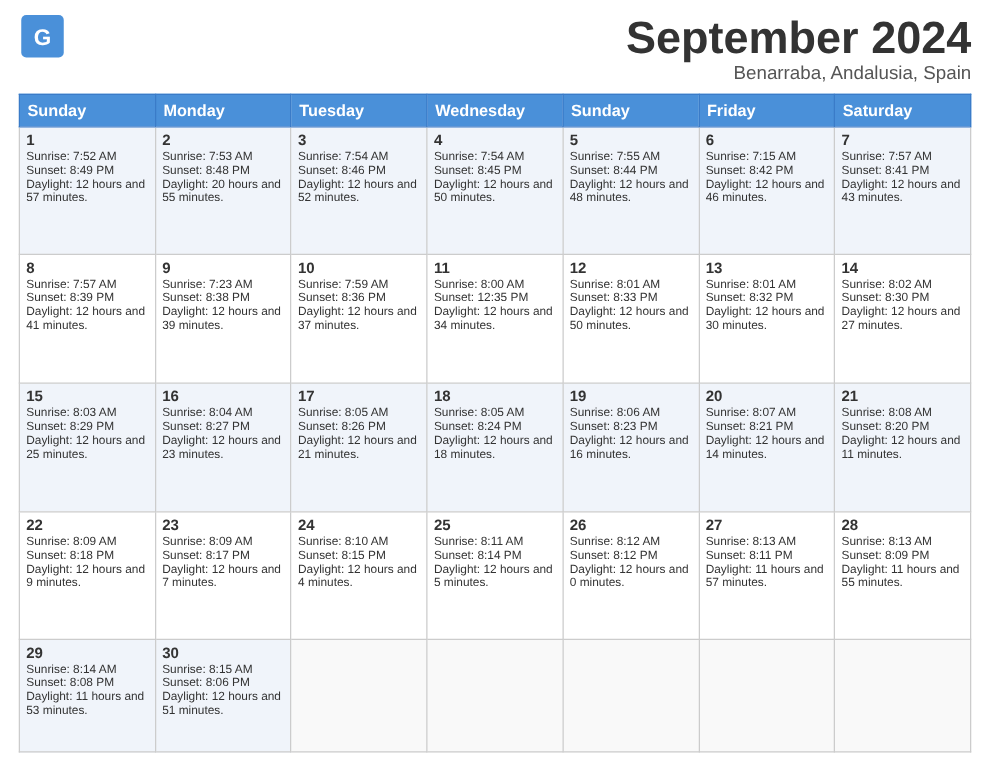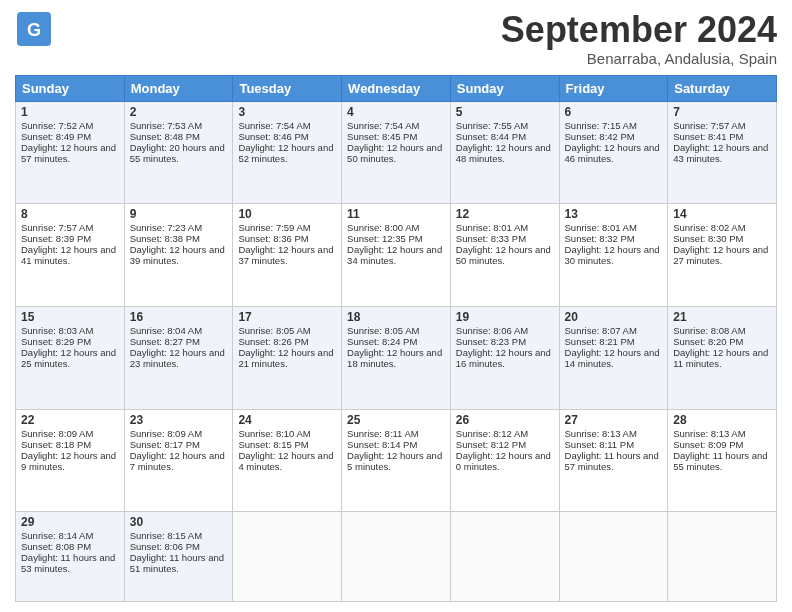--- a/index.html
+++ b/index.html
@@ -298,21 +298,21 @@
           <td>
         <span class="day-num">29</span>
         <span>Sunrise: 8:14 AM</span><br>
         <span>Sunset: 8:08 PM</span><br>
         <span>Daylight: 11 hours and 53 minutes.</span>
       </td>
           <td>
         <span class="day-num">30</span>
         <span>Sunrise: 8:15 AM</span><br>
         <span>Sunset: 8:06 PM</span><br>
-        <span>Daylight: 11 hours and 51 minutes.</span>
+        <span>Daylight: 12 hours and 51 minutes.</span>
       </td>
           <td class="empty-cell"></td>
           <td class="empty-cell"></td>
           <td class="empty-cell"></td>
           <td class="empty-cell"></td>
           <td class="empty-cell"></td>
         </tr>
       </tbody>
   </table>
 </div>

